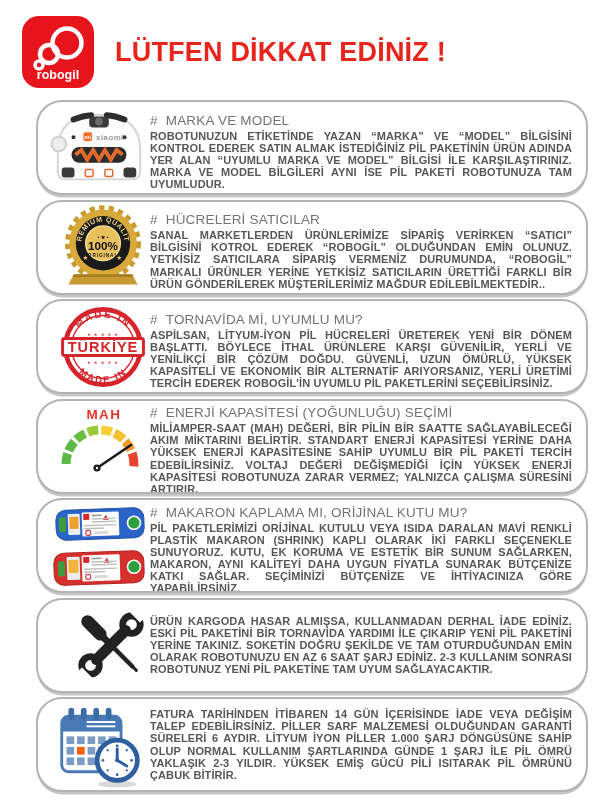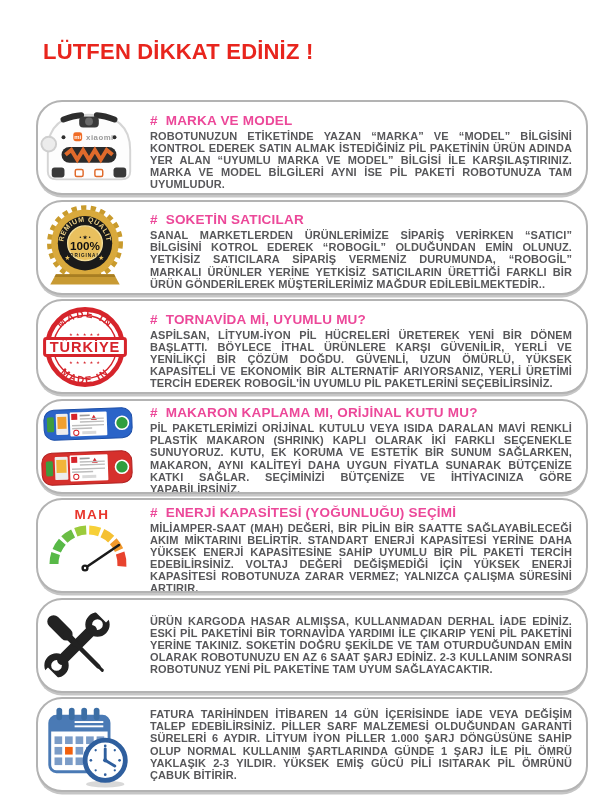--- a/index.html
+++ b/index.html
@@ -10,48 +10,56 @@
   }
   .page { position:relative; width:600px; height:800px; overflow:hidden; background:#fff; }
 
   
   .header { display:flex; align-items:center; padding:18px 0 0 22px; height:86px; }
   .logo-box {
     width:72px; height:72px; background:#E8141C; border-radius:17px;
     display:flex; align-items:center; justify-content:center; flex:0 0 72px;
   }
   .page-title {
-    color:#E8251D; font-size:22px; font-weight:bold; margin-left:21px;
+    color:#E8251D; font-size:27px; font-weight:bold; margin-left:21px;
     letter-spacing:0.2px; white-space:nowrap;
   }
 
   
   .cards { position:absolute; top:100px; left:36px; width:552px;
            display:flex; flex-direction:column; gap:4.5px; }
   .card {
     height:95px; border:2px solid #B3B3B3; border-radius:26px; background:#fff;
     box-shadow:0 3.5px 0 -1px #C6C6C6;
     display:flex; align-items:center; overflow:hidden;
   }
-  .icon-wrap { width:112px; flex:0 0 112px; display:flex; align-items:center; justify-content:flex-start; }
+  .icon-wrap { width:112px; flex:0 0 112px; display:flex; align-items:center; justify-content:flex-end; }
   .content { flex:1; padding:2px 14px 2px 0; }
-  .heading { color:#ec4899; font-size:13.5px; font-weight:bold; letter-spacing:0.2px; margin:8px 0 2px 0; }
+  .heading { color:#737373; font-size:13.5px; font-weight:normal; letter-spacing:0.2px; margin:8px 0 2px 0; }
   .hash { margin-right:8px; }
   .body {
     color:#57575A; font-size:11px; font-weight:bold; line-height:12.15px;
     text-align:justify; letter-spacing:0.1px; margin:0;
   }
   svg text { font-family:"Liberation Sans", sans-serif; }
 </style>
 </head>
 <body>
 
 <div class="page">
 
   <div class="header">
+    <div class="logo-box">
+      <svg width="72" height="72" viewBox="0 0 72 72">
+        <circle cx="45" cy="27" r="14.5" fill="none" stroke="#fff" stroke-width="4.5"></circle>
+        <circle cx="27" cy="38" r="9" fill="none" stroke="#fff" stroke-width="4.5"></circle>
+        <circle cx="17" cy="49" r="4" fill="none" stroke="#fff" stroke-width="3.5"></circle>
+        <text x="36" y="63" text-anchor="middle" font-size="12.5" font-weight="bold" fill="#ffffff">robogil</text>
+      </svg>
+    </div>
     <div class="page-title">LÜTFEN DİKKAT EDİNİZ !</div>
   </div>
 
   <div class="cards">
 
     <div class="card">
       <div class="icon-wrap">
         <svg width="102" height="84" viewBox="0 0 104 84">
           <path d="M10,44 Q10,8 52,8 Q94,8 94,44 L94,66 Q94,74 85,74 L19,74 Q10,74 10,66 Z" fill="#FDFDFD" stroke="#D5D5D5" stroke-width="2"></path>
           <path d="M26,13 Q36,9 44,8.6" fill="none" stroke="#2E2E2E" stroke-width="6" stroke-linecap="round"></path>
@@ -92,21 +100,21 @@
           <text x="28" y="62" font-size="7" fill="#E9C05E">★</text>
           <text x="64" y="62" font-size="7" fill="#E9C05E">★</text>
           <text x="50" y="39" text-anchor="middle" font-size="5.5" font-weight="bold" fill="#1A1A1A">• ★ •</text>
           <text x="50" y="51" text-anchor="middle" font-size="12.5" font-weight="bold" fill="#111">100%</text>
           <text x="50" y="58.5" text-anchor="middle" font-size="5" font-weight="bold" letter-spacing="1" fill="#1A1A1A">ORIGINAL</text>
           <path d="M19,77 L81,77 L87,88 L13,88 Z" fill="#C89A33"></path>
           <path d="M19,77 L81,77 L82.5,80 L17.5,80 Z" fill="#A87E22"></path>
         </svg>
       </div>
       <div class="content">
-        <p class="heading"><span class="hash">#</span><span>SOKETİN SATICILAR</span></p>
+        <p class="heading"><span class="hash">#</span><span>HÜCRELERİ SATICILAR</span></p>
         <p class="body">SANAL MARKETLERDEN ÜRÜNLERİMİZE SİPARİŞ VERİRKEN “SATICI” BİLGİSİNİ KOTROL EDEREK “ROBOGİL” OLDUĞUNDAN EMİN OLUNUZ. YETKİSİZ SATICILARA SİPARİŞ VERMENİZ DURUMUNDA, “ROBOGİL” MARKALI ÜRÜNLER YERİNE YETKİSİZ SATICILARIN ÜRETTİĞİ FARKLI BİR ÜRÜN GÖNDERİLEREK MÜŞTERİLERİMİZ MAĞDUR EDİLEBİLMEKTEDİR..</p>
       </div>
     </div>
 
     <div class="card">
       <div class="icon-wrap">
         <svg width="94" height="88" viewBox="0 0 100 92">
           <circle cx="50" cy="46" r="40" fill="none" stroke="#D6242B" stroke-width="5"></circle>
           <circle cx="50" cy="46" r="33.5" fill="none" stroke="#D6242B" stroke-width="1.5"></circle>
           <path id="stampTop" d="M21,30 A35,35 0 0 1 79,30" fill="none"></path>
@@ -120,20 +128,43 @@
           <text x="50" y="64.5" text-anchor="middle" font-size="4.5" fill="#D6242B" letter-spacing="1">★ ★ ★ ★ ★</text>
           <path id="stampBottom" d="M15,57 A36,36 0 0 0 85,57" fill="none"></path>
           <text font-size="10.5" font-weight="bold" fill="#D6242B" letter-spacing="2">
             <textPath href="#stampBottom" xlink:href="#stampBottom" startOffset="50%" text-anchor="middle">MADE IN</textPath>
           </text>
         </svg>
       </div>
       <div class="content">
         <p class="heading"><span class="hash">#</span><span>TORNAVİDA Mİ, UYUMLU MU?</span></p>
         <p class="body">ASPİLSAN, LİTYUM-İYON PİL HÜCRELERİ ÜRETEREK YENİ BİR DÖNEM BAŞLATTI. BÖYLECE İTHAL ÜRÜNLERE KARŞI GÜVENİLİR, YERLİ VE YENİLİKÇİ BİR ÇÖZÜM DOĞDU. GÜVENLİ, UZUN ÖMÜRLÜ, YÜKSEK KAPASİTELİ VE EKONOMİK BİR ALTERNATİF ARIYORSANIZ, YERLİ ÜRETİMİ TERCİH EDEREK ROBOGİL'İN UYUMLU PİL PAKETLERİNİ SEÇEBİLİRSİNİZ.</p>
+      </div>
+    </div>
+
+    <div class="card">
+      <div class="icon-wrap">
+        <svg width="100" height="80" viewBox="0 0 100 80">
+          <text x="54" y="13" text-anchor="middle" font-size="13.5" font-weight="bold" fill="#E8352B" letter-spacing="1.5">MAH</text>
+          <path d="M16,58 A34,34 0 0 1 17.67,47.49" fill="none" stroke="#58B947" stroke-width="9"></path>
+          <path d="M18.70,44.72 A34,34 0 0 1 24.34,35.69" fill="none" stroke="#58B947" stroke-width="9"></path>
+          <path d="M26.38,33.54 A34,34 0 0 1 35.09,27.44" fill="none" stroke="#6BBD45" stroke-width="9"></path>
+          <path d="M37.81,26.26 A34,34 0 0 1 48.22,24.05" fill="none" stroke="#9BCB3C" stroke-width="9"></path>
+          <path d="M51.19,24.02 A34,34 0 0 1 61.63,26.05" fill="none" stroke="#F7D038" stroke-width="9"></path>
+          <path d="M64.37,27.18 A34,34 0 0 1 73.19,33.13" fill="none" stroke="#F5C032" stroke-width="9"></path>
+          <path d="M75.27,35.25 A34,34 0 0 1 81.06,44.17" fill="none" stroke="#F2992C" stroke-width="9"></path>
+          <path d="M82.15,46.93 A34,34 0 0 1 83.92,60.37" fill="none" stroke="#E8432E" stroke-width="9"></path>
+          <line x1="47" y1="62" x2="81" y2="39" stroke="#1A1A1A" stroke-width="2.6" stroke-linecap="round"></line>
+          <circle cx="47" cy="62" r="3.6" fill="#1A1A1A"></circle>
+          <circle cx="47" cy="62" r="1.2" fill="#ffffff"></circle>
+        </svg>
+      </div>
+      <div class="content">
+        <p class="heading"><span class="hash">#</span><span>ENERJİ KAPASİTESİ (YOĞUNLUĞU) SEÇİMİ</span></p>
+        <p class="body">MİLİAMPER-SAAT (MAH) DEĞERİ, BİR PİLİN BİR SAATTE SAĞLAYABİLECEĞİ AKIM MİKTARINI BELİRTİR. STANDART ENERJİ KAPASİTESİ YERİNE DAHA YÜKSEK ENERJİ KAPASİTESİNE SAHİP UYUMLU BİR PİL PAKETİ TERCİH EDEBİLİRSİNİZ. VOLTAJ DEĞERİ DEĞİŞMEDİĞİ İÇİN YÜKSEK ENERJİ KAPASİTESİ ROBOTUNUZA ZARAR VERMEZ; YALNIZCA ÇALIŞMA SÜRESİNİ ARTIRIR.</p>
       </div>
     </div>
 
     <div class="card">
       <div class="icon-wrap">
         <svg width="100" height="88" viewBox="0 0 100 88">
           <g transform="rotate(-2 50 22)">
             <rect x="6" y="7" width="88" height="30" rx="10" fill="#2A64C8" stroke="#1D4FA8" stroke-width="1"></rect>
             <rect x="9" y="14" width="7" height="15" rx="1.5" fill="#3E9C3E"></rect>
             <rect x="18" y="11" width="12" height="21" rx="1" fill="#EDEDED"></rect>
@@ -170,43 +201,20 @@
         </svg>
       </div>
       <div class="content">
         <p class="heading"><span class="hash">#</span><span>MAKARON KAPLAMA MI, ORİJİNAL KUTU MU?</span></p>
         <p class="body">PİL PAKETLERİMİZİ ORİJİNAL KUTULU VEYA ISIDA DARALAN MAVİ RENKLİ PLASTİK MAKARON (SHRINK) KAPLI OLARAK İKİ FARKLI SEÇENEKLE SUNUYORUZ. KUTU, EK KORUMA VE ESTETİK BİR SUNUM SAĞLARKEN, MAKARON, AYNI KALİTEYİ DAHA UYGUN FİYATLA SUNARAK BÜTÇENİZE KATKI SAĞLAR. SEÇİMİNİZİ BÜTÇENİZE VE İHTİYACINIZA GÖRE YAPABİLİRSİNİZ.</p>
       </div>
     </div>
 
     <div class="card">
       <div class="icon-wrap">
-        <svg width="100" height="80" viewBox="0 0 100 80">
-          <text x="54" y="13" text-anchor="middle" font-size="13.5" font-weight="bold" fill="#E8352B" letter-spacing="1.5">MAH</text>
-          <path d="M16,58 A34,34 0 0 1 17.67,47.49" fill="none" stroke="#58B947" stroke-width="9"></path>
-          <path d="M18.70,44.72 A34,34 0 0 1 24.34,35.69" fill="none" stroke="#58B947" stroke-width="9"></path>
-          <path d="M26.38,33.54 A34,34 0 0 1 35.09,27.44" fill="none" stroke="#6BBD45" stroke-width="9"></path>
-          <path d="M37.81,26.26 A34,34 0 0 1 48.22,24.05" fill="none" stroke="#9BCB3C" stroke-width="9"></path>
-          <path d="M51.19,24.02 A34,34 0 0 1 61.63,26.05" fill="none" stroke="#F7D038" stroke-width="9"></path>
-          <path d="M64.37,27.18 A34,34 0 0 1 73.19,33.13" fill="none" stroke="#F5C032" stroke-width="9"></path>
-          <path d="M75.27,35.25 A34,34 0 0 1 81.06,44.17" fill="none" stroke="#F2992C" stroke-width="9"></path>
-          <path d="M82.15,46.93 A34,34 0 0 1 83.92,60.37" fill="none" stroke="#E8432E" stroke-width="9"></path>
-          <line x1="47" y1="62" x2="81" y2="39" stroke="#1A1A1A" stroke-width="2.6" stroke-linecap="round"></line>
-          <circle cx="47" cy="62" r="3.6" fill="#1A1A1A"></circle>
-          <circle cx="47" cy="62" r="1.2" fill="#ffffff"></circle>
-        </svg>
-      </div>
-      <div class="content">
-        <p class="heading"><span class="hash">#</span><span>ENERJİ KAPASİTESİ (YOĞUNLUĞU) SEÇİMİ</span></p>
-        <p class="body">MİLİAMPER-SAAT (MAH) DEĞERİ, BİR PİLİN BİR SAATTE SAĞLAYABİLECEĞİ AKIM MİKTARINI BELİRTİR. STANDART ENERJİ KAPASİTESİ YERİNE DAHA YÜKSEK ENERJİ KAPASİTESİNE SAHİP UYUMLU BİR PİL PAKETİ TERCİH EDEBİLİRSİNİZ. VOLTAJ DEĞERİ DEĞİŞMEDİĞİ İÇİN YÜKSEK ENERJİ KAPASİTESİ ROBOTUNUZA ZARAR VERMEZ; YALNIZCA ÇALIŞMA SÜRESİNİ ARTIRIR.</p>
-      </div>
-    </div>
-
-    <div class="card">
-      <div class="icon-wrap">
         <svg width="78" height="78" viewBox="0 0 80 80">
           <line x1="25" y1="55" x2="55" y2="25" stroke="#222222" stroke-width="11" stroke-linecap="round"></line>
           <circle cx="61" cy="19" r="9" fill="none" stroke="#222222" stroke-width="7"></circle>
           <rect x="60" y="2" width="16" height="11" fill="#ffffff" transform="rotate(45 68 7.5)"></rect>
           <circle cx="19" cy="61" r="9" fill="none" stroke="#222222" stroke-width="7"></circle>
           <rect x="4" y="67" width="16" height="11" fill="#ffffff" transform="rotate(45 12 72.5)"></rect>
           <line x1="16" y1="16" x2="29" y2="29" stroke="#222222" stroke-width="13" stroke-linecap="round"></line>
           <line x1="29" y1="29" x2="38" y2="38" stroke="#222222" stroke-width="7" stroke-linecap="round"></line>
           <line x1="36" y1="36" x2="62" y2="62" stroke="#222222" stroke-width="4.5" stroke-linecap="round"></line>
           <line x1="60" y1="60" x2="66" y2="66" stroke="#222222" stroke-width="3" stroke-linecap="round"></line>

